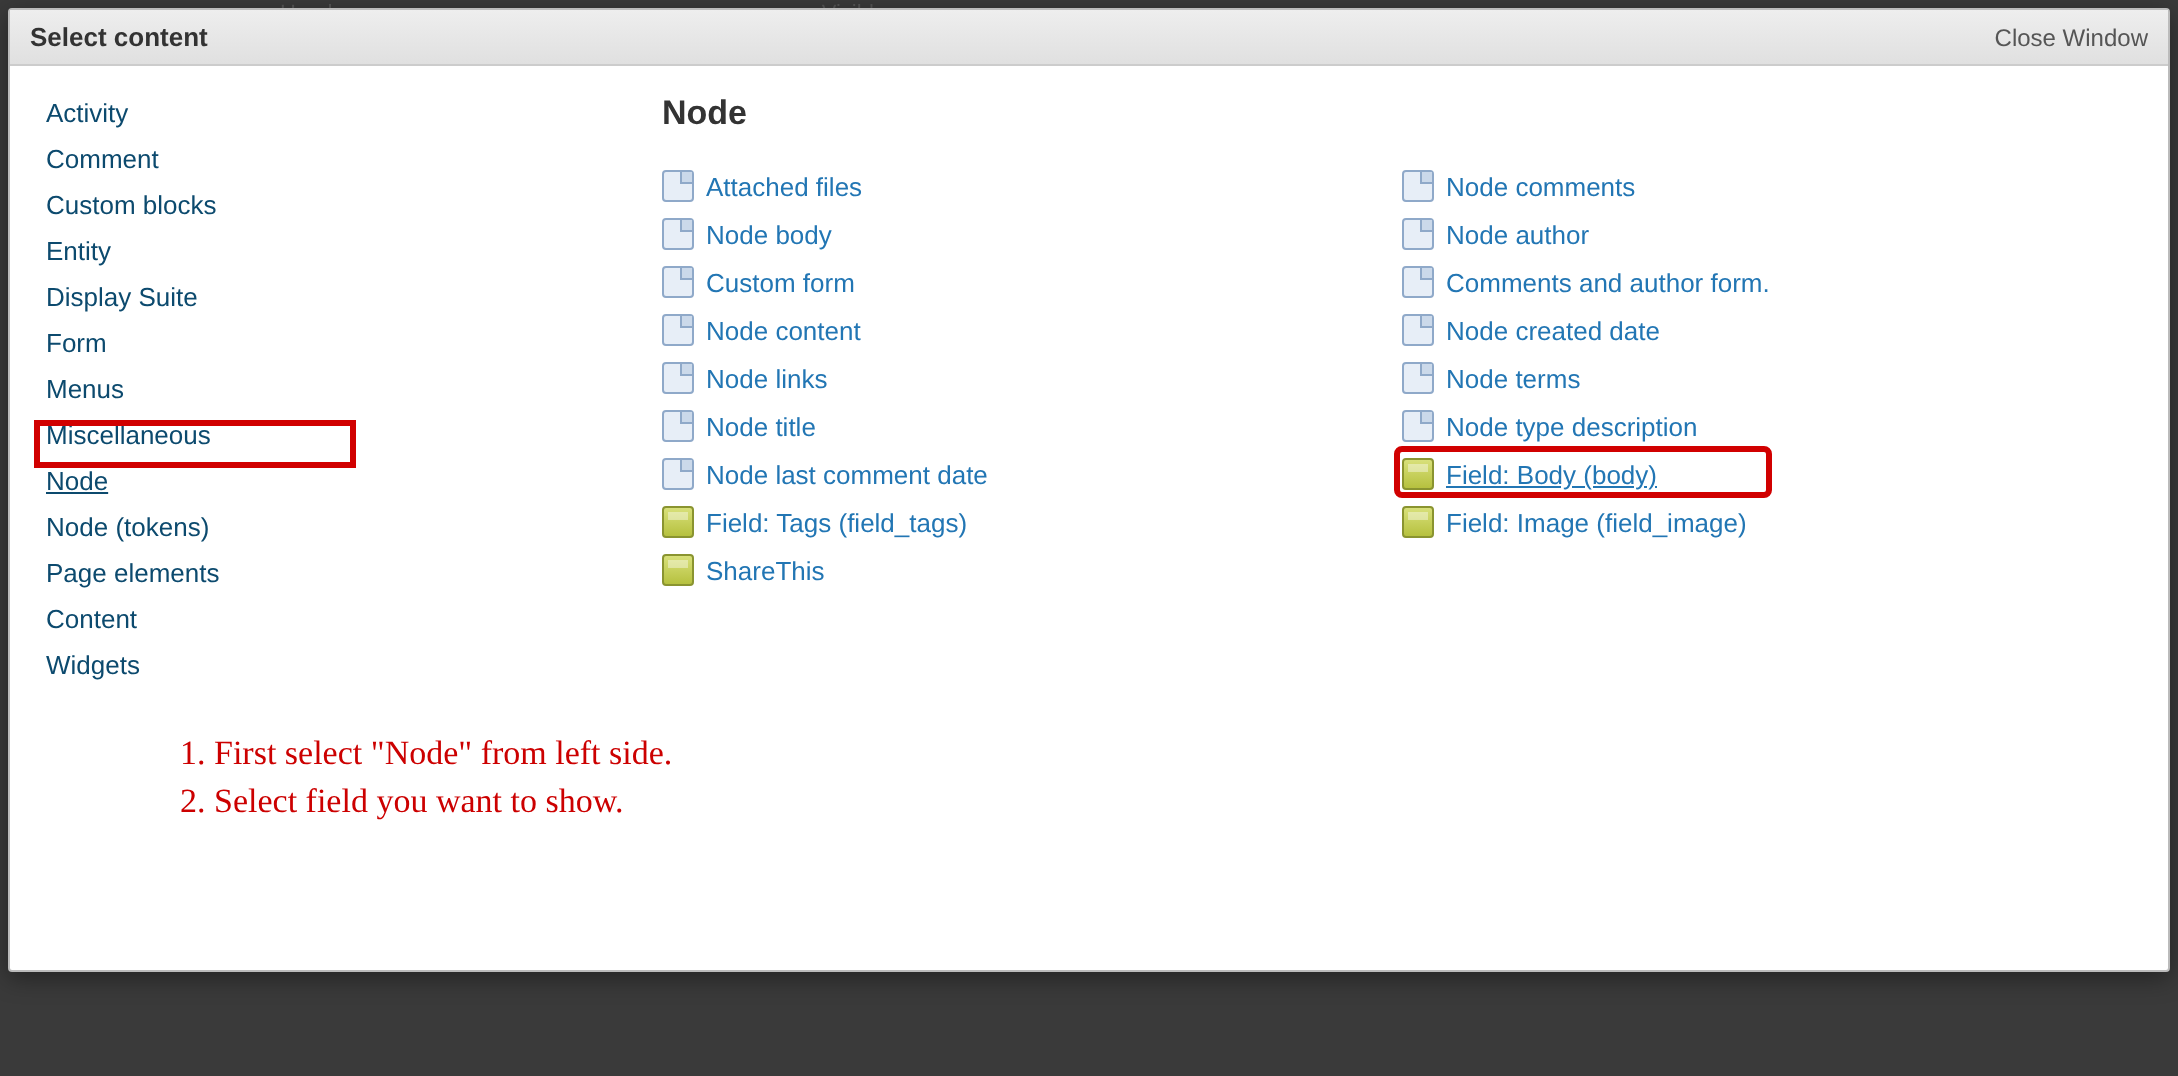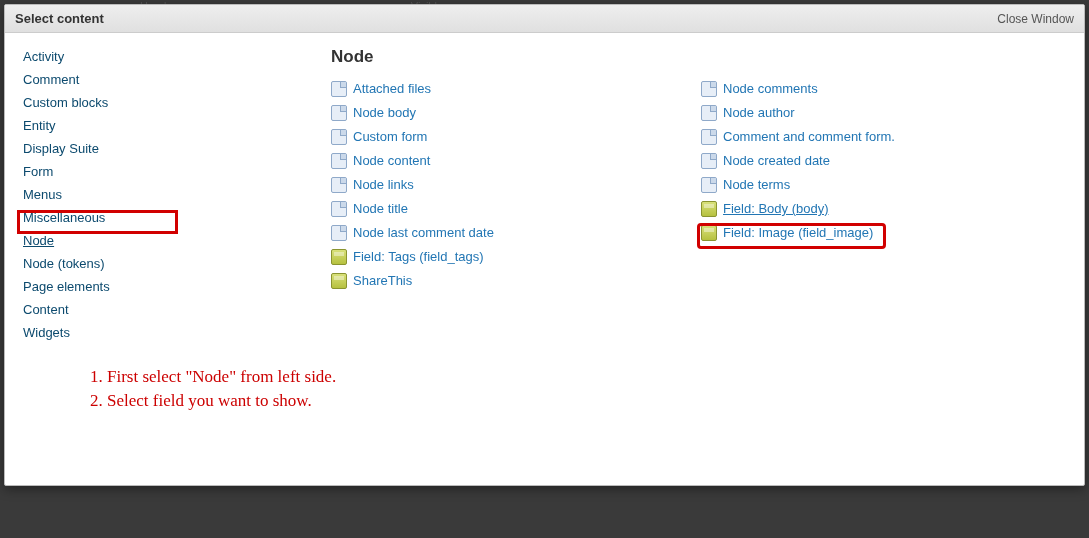--- a/index.html
+++ b/index.html
@@ -11,21 +11,21 @@
   .close-link{color:#555;font-size:12px;cursor:pointer}
   .modal-body{flex:1;display:flex;padding:12px 6px;overflow:hidden}
   .sidebar{width:200px;padding-left:10px}
   .sidebar a{display:block;color:#0c4a6e;text-decoration:none;padding:3px 2px;font-size:13px;line-height:17px}
   .sidebar a.active{text-decoration:underline}
   .hl-sidebar{position:absolute;border:3px solid #d10000;pointer-events:none}
   .main{flex:1;padding-left:110px}
   .main h2{margin:2px 0 12px 0;font-size:17px;font-weight:bold;color:#333}
   .cols{display:flex}
   .col{width:370px}
-  .item{display:flex;align-items:flex-start;padding:2px 0;height:20px}
+  .item{display:flex;align-items:flex-end;padding:2px 0;height:20px}
   .item a{color:#2276b4;text-decoration:none;font-size:13px}
   .item a.underlined{text-decoration:underline}
   .icon{width:16px;height:16px;margin-right:6px;display:inline-block;border-radius:2px;box-sizing:border-box}
   .icon-doc{background:#e7eef7;border:1px solid #8fa9c9;position:relative}
   .icon-doc::after{content:"";position:absolute;top:0;right:0;width:5px;height:5px;background:#cbd9ea;border-left:1px solid #8fa9c9;border-bottom:1px solid #8fa9c9}
   .icon-box{background:linear-gradient(#d8e07a,#b6c13f);border:1px solid #8a9430;position:relative}
   .icon-box::after{content:"";position:absolute;left:2px;right:2px;top:2px;height:4px;background:rgba(255,255,255,.4)}
   .hl-main{position:absolute;border:3px solid #d10000;border-radius:4px;pointer-events:none}
   .annotations{position:absolute;left:85px;top:360px;color:#c00;font-family:Georgia,"Times New Roman",serif;font-size:17px;line-height:24px}
 </style>
@@ -102,29 +102,33 @@
               <div class="item">
                 <span class="icon icon-doc"></span>
                 <a href="#">Node comments</a>
               </div>
               <div class="item">
                 <span class="icon icon-doc"></span>
                 <a href="#">Node author</a>
               </div>
               <div class="item">
                 <span class="icon icon-doc"></span>
-                <a href="#">Comment and comment form.</a>
+                <a href="#">Comments and author form.</a>
               </div>
               <div class="item">
                 <span class="icon icon-doc"></span>
                 <a href="#">Node created date</a>
               </div>
               <div class="item">
                 <span class="icon icon-doc"></span>
                 <a href="#">Node terms</a>
+              </div>
+              <div class="item">
+                <span class="icon icon-doc"></span>
+                <a href="#">Node type description</a>
               </div>
               <div class="item">
                 <span class="icon icon-box"></span>
                 <a href="#" class="underlined">Field: Body (body)</a>
               </div>
               <div class="item">
                 <span class="icon icon-box"></span>
                 <a href="#">Field: Image (field_image)</a>
               </div>
             </div>

